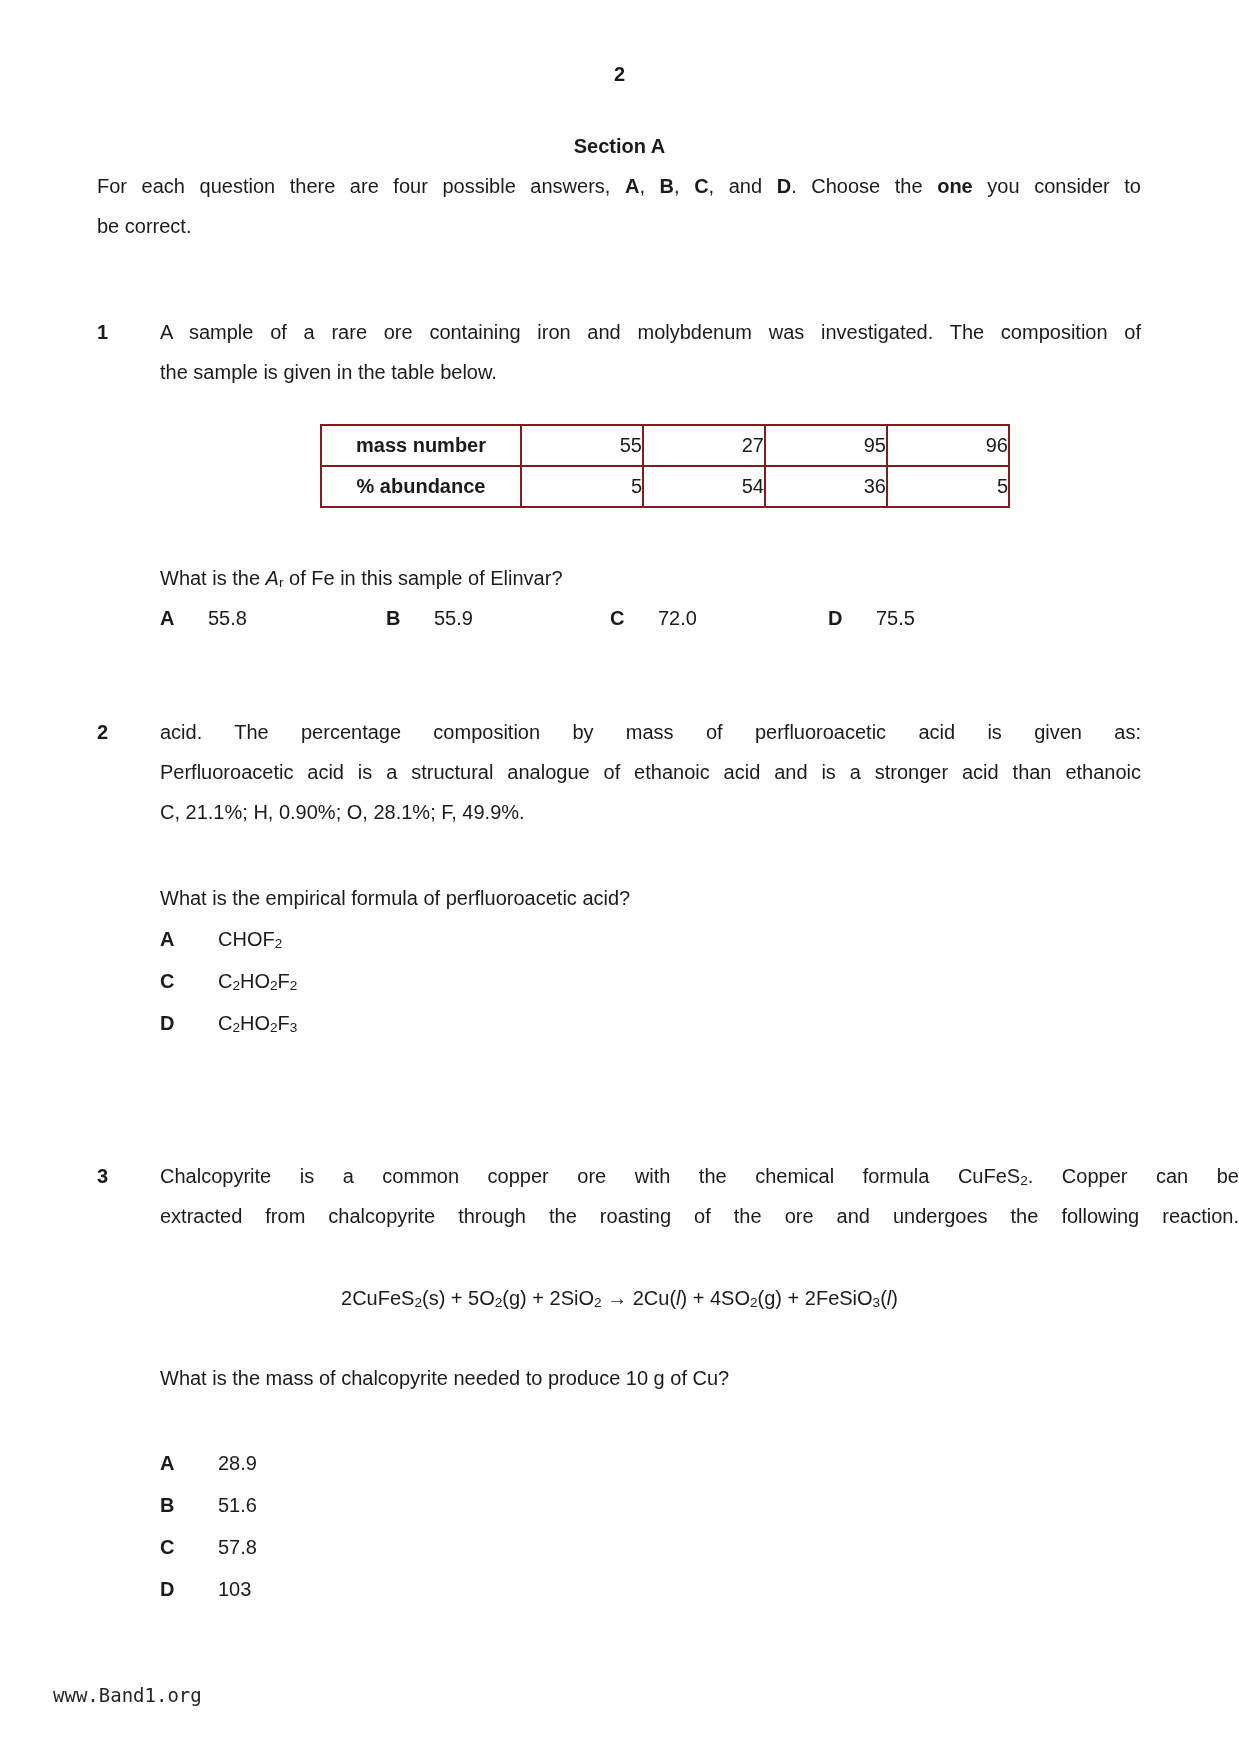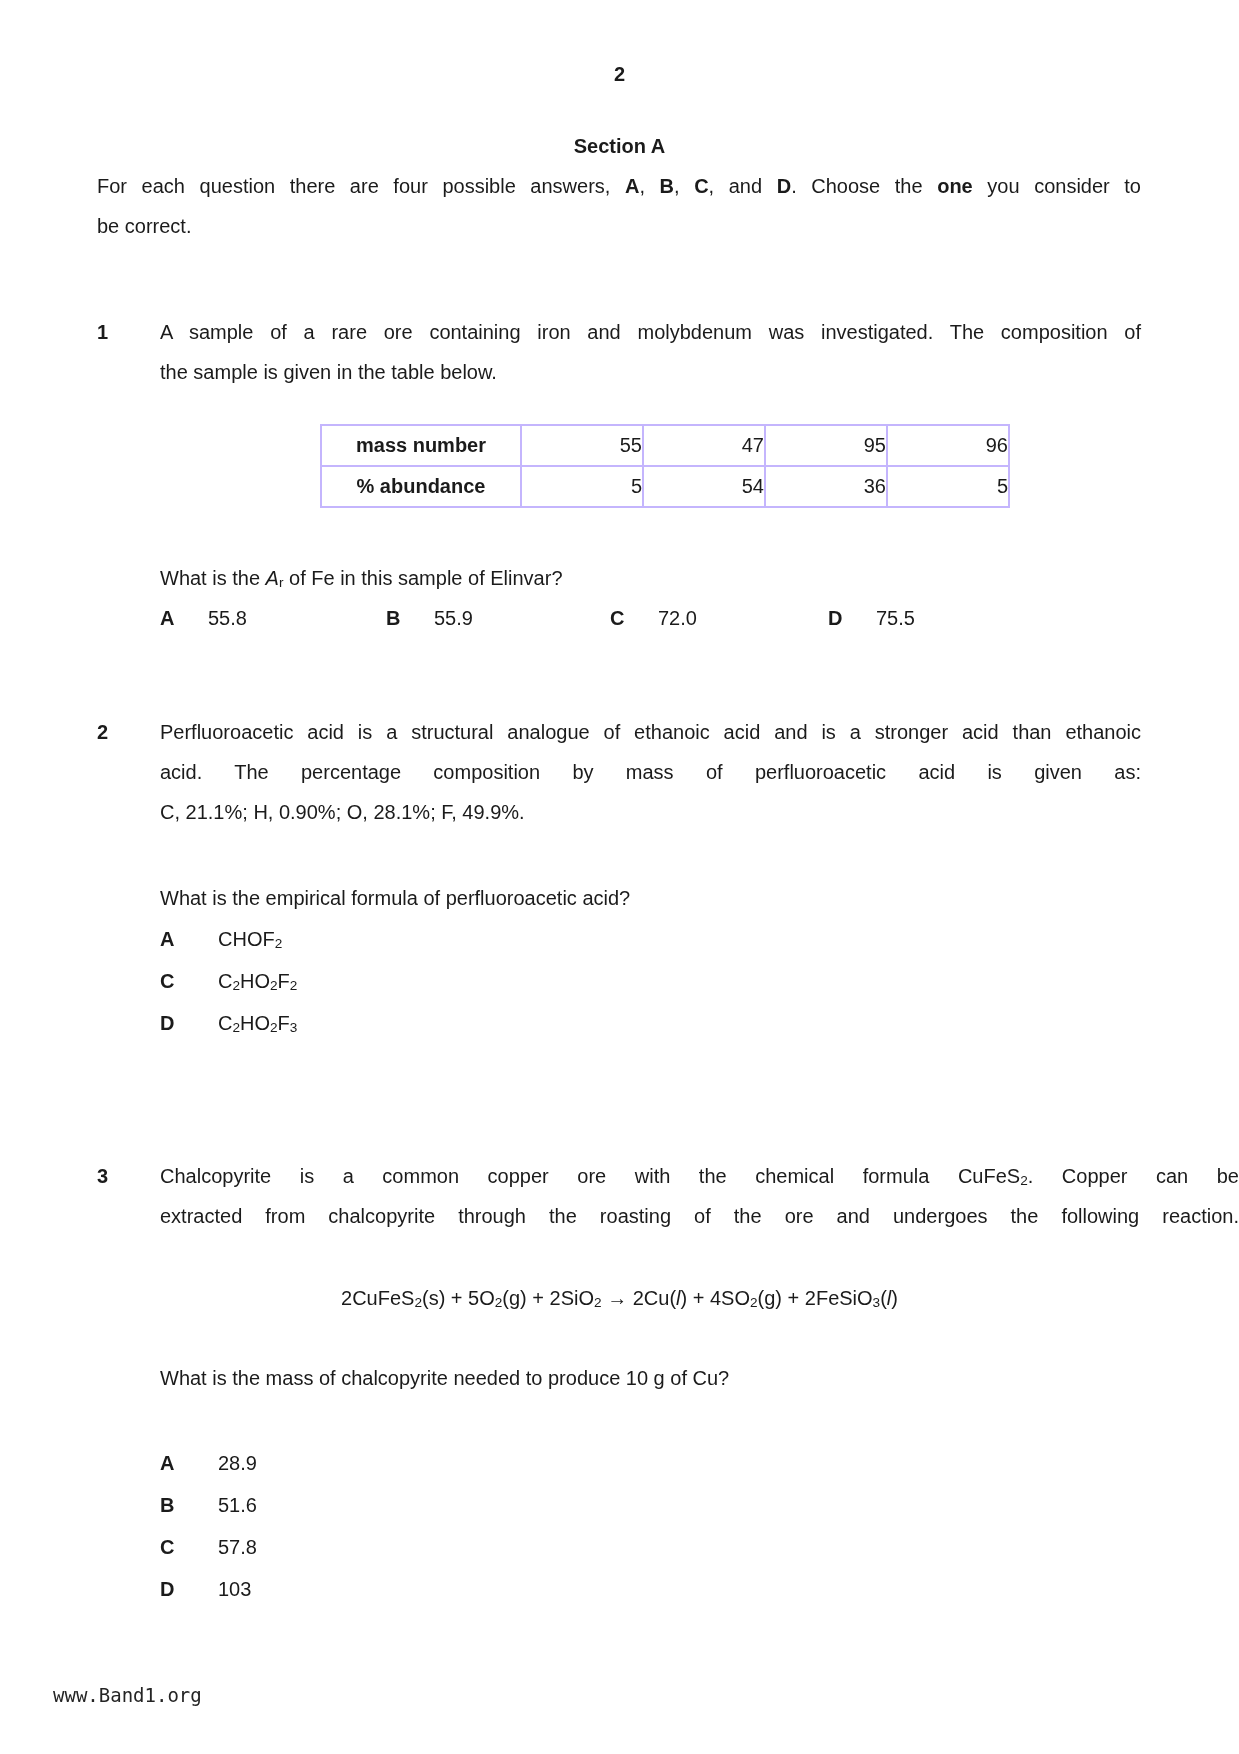--- a/index.html
+++ b/index.html
@@ -13,21 +13,21 @@
   #section-title{top:132px;}
   .intro{position:absolute;left:97px;top:166px;width:1044px;}
   .line{line-height:40px;}
   .jl{text-align:justify;text-align-last:justify;}
   .question{position:absolute;left:97px;width:1044px;display:grid;grid-template-columns:63px 1fr;}
   #q1{top:312px;}
   #q2{top:712px;}
   #q3{top:1156px;}
   .qnum{font-weight:bold;line-height:40px;}
   table.iso{border-collapse:collapse;margin:32px 0 0 160px;}
-  .iso th,.iso td{border:2px solid #c4b5fd;height:39px;font-size:20px;color:#1b1b1b;}
+  .iso th,.iso td{border:2px solid #7f1d1d;height:39px;font-size:20px;color:#1b1b1b;}
   .iso th{width:186px;font-weight:bold;text-align:center;padding:0 6px;}
   .iso td{width:108px;font-weight:normal;text-align:right;padding:0 0 0 12px;}
   .prompt{line-height:40px;}
   #q1 .prompt{margin-top:50px;}
   #q2 .prompt{margin-top:46px;}
   #q3 .prompt{margin-top:40px;}
   .opt-inline{display:grid;grid-template-columns:226px 224px 218px auto;line-height:40px;}
   .opt-letter{display:inline-block;width:48px;font-weight:bold;}
   .opt-list .opt-letter{width:58px;}
   .opt-row{line-height:42px;}
@@ -59,21 +59,21 @@
     <div class="qnum">1</div>
     <div class="qbody">
       <div class="line jl">A sample of a rare ore containing iron and molybdenum was investigated. The composition of</div>
       <div class="line">the sample is given in the table below.</div>
 
       <table class="iso">
         <tbody>
             <tr>
           <th>mass number</th>
           <td>55</td>
-          <td>47</td>
+          <td>27</td>
           <td>95</td>
           <td>96</td>
         </tr>
         <tr>
           <th>% abundance</th>
           <td>5</td>
           <td>54</td>
           <td>36</td>
           <td>5</td>
         </tr>
@@ -95,22 +95,22 @@
         <span>
           <span class="opt-letter">D</span><span class="opt-value">75.5</span>
         </span>
       </div>
     </div>
   </div>
 
   <div id="q2" class="question">
     <div class="qnum">2</div>
     <div class="qbody">
+      <div class="line jl">acid. The percentage composition by mass of perfluoroacetic acid is given as:</div>
       <div class="line jl">Perfluoroacetic acid is a structural analogue of ethanoic acid and is a stronger acid than ethanoic</div>
-      <div class="line jl">acid. The percentage composition by mass of perfluoroacetic acid is given as:</div>
       <div class="line">C, 21.1%; H, 0.90%; O, 28.1%; F, 49.9%.</div>
 
       <div class="prompt">What is the empirical formula of perfluoroacetic acid?</div>
 
       <div class="opt-list">
         <div class="opt-row">
           <span class="opt-letter">A</span><span class="opt-value"><span>CHOF</span><sub>2</sub></span>
         </div>
         <div class="opt-row">
           <span class="opt-letter">C</span><span class="opt-value"><span>C</span><sub>2</sub><span>HO</span><sub>2</sub><span>F</span><sub>2</sub></span>

